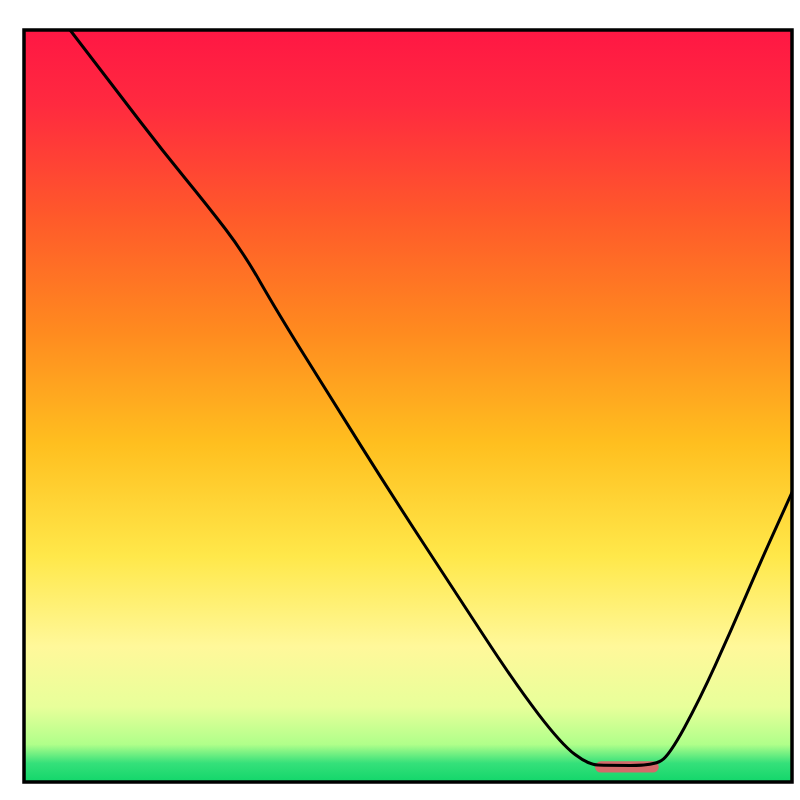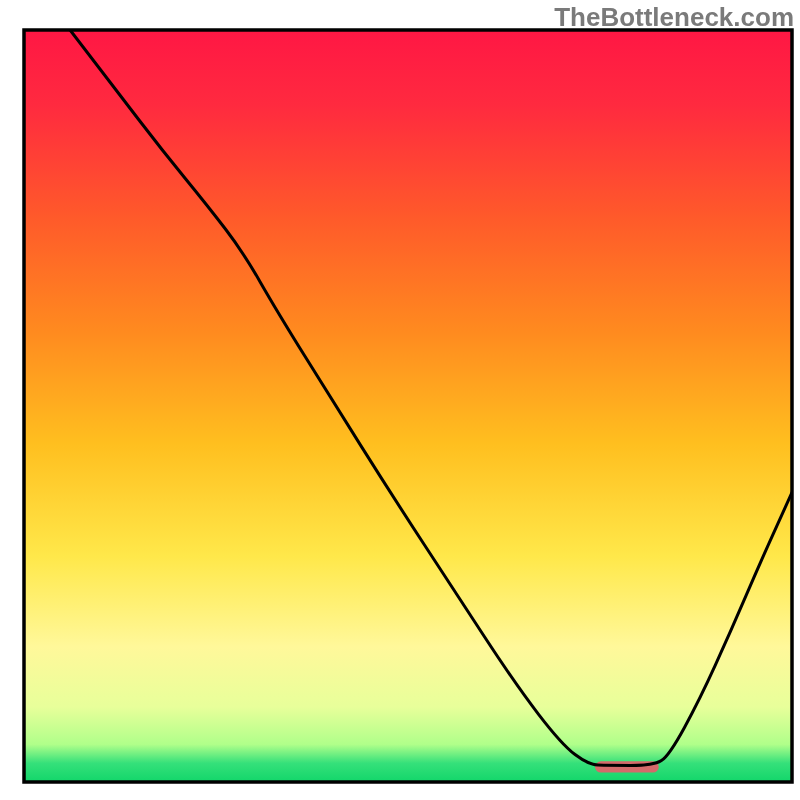--- a/index.html
+++ b/index.html
@@ -30,21 +30,20 @@
     position: absolute;
     top: 0;
     left: 0;
   }
 </style>
 </head>
 <body>
 
 <div class="chart-root">
 
-  <div class="watermark">TheBottleneck.com</div>
 
   <svg class="plot" width="800" height="800" viewBox="0 0 800 800">
     <defs>
       <linearGradient id="bg-grad" x1="0" y1="0" x2="0" y2="1">
           <stop offset="0%" stop-color="#ff1744"></stop>
           <stop offset="10%" stop-color="#ff2a3f"></stop>
           <stop offset="25%" stop-color="#ff5a2a"></stop>
           <stop offset="40%" stop-color="#ff8a1f"></stop>
           <stop offset="55.00000000000001%" stop-color="#ffbf1f"></stop>
           <stop offset="70%" stop-color="#ffe84a"></stop>

